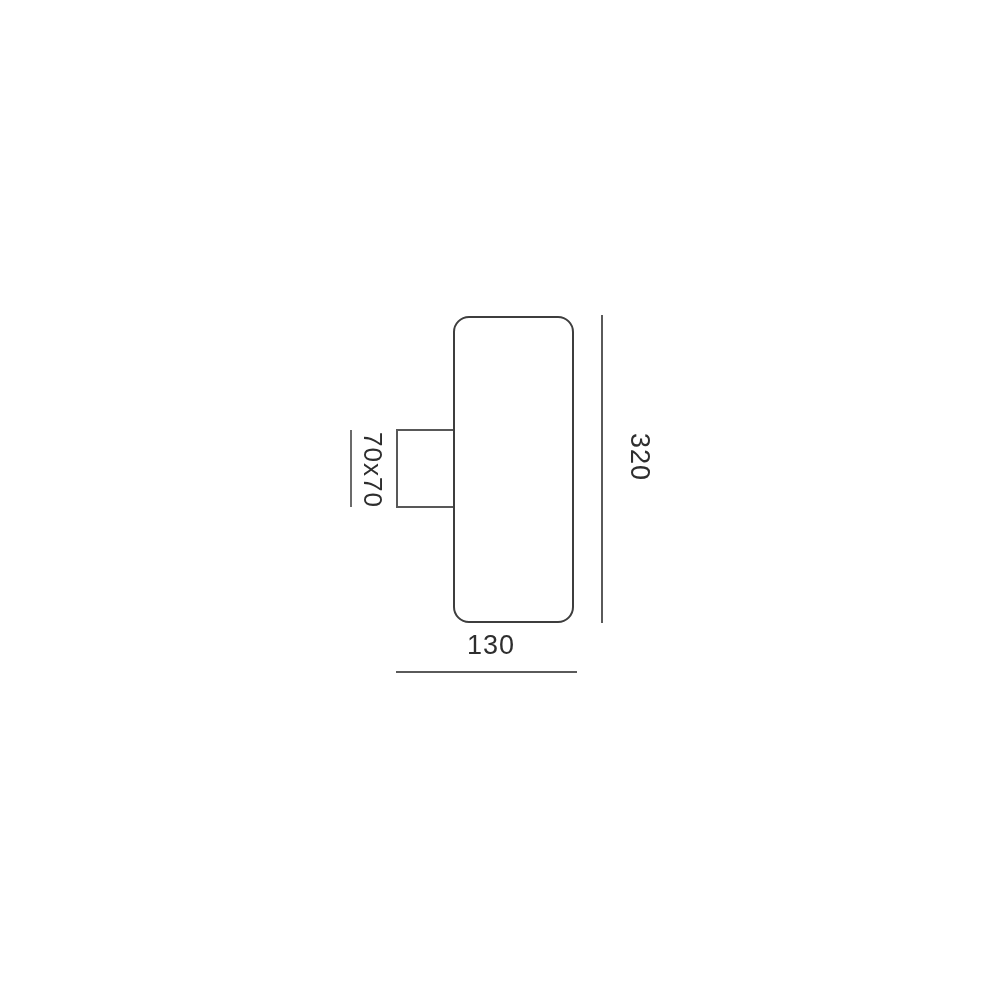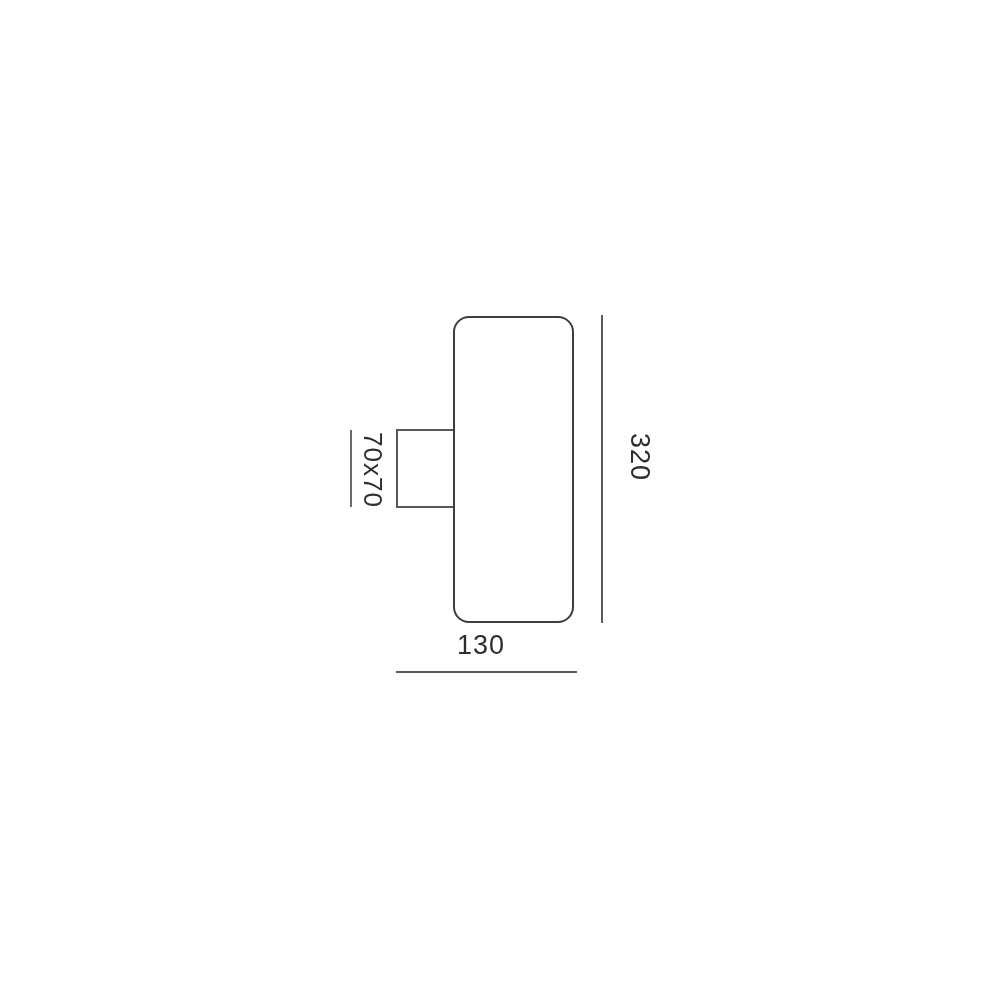--- a/index.html
+++ b/index.html
@@ -82,21 +82,21 @@
   }
   .dim-label-bracket {
     left: 303px;
     top: 456px;
     width: 140px;
     height: 28px;
     font-size: 26px;
     transform: rotate(90deg);
   }
   .dim-label-width {
-    left: 411px;
+    left: 421px;
     top: 631px;
     width: 140px;
     height: 30px;
   }
 </style>
 </head>
 <body>
 
 <div class="canvas">
 

